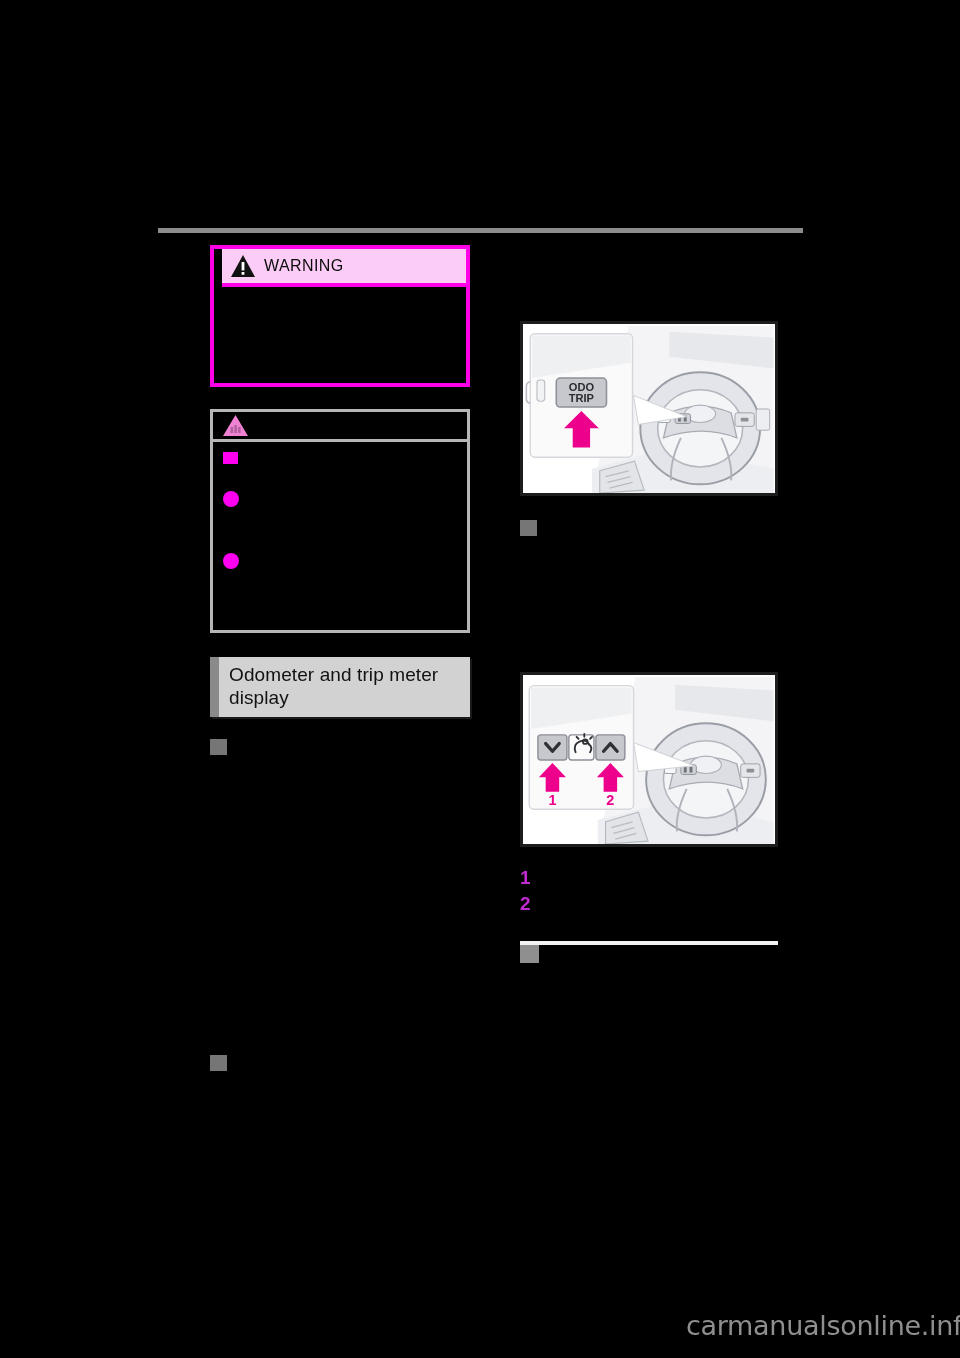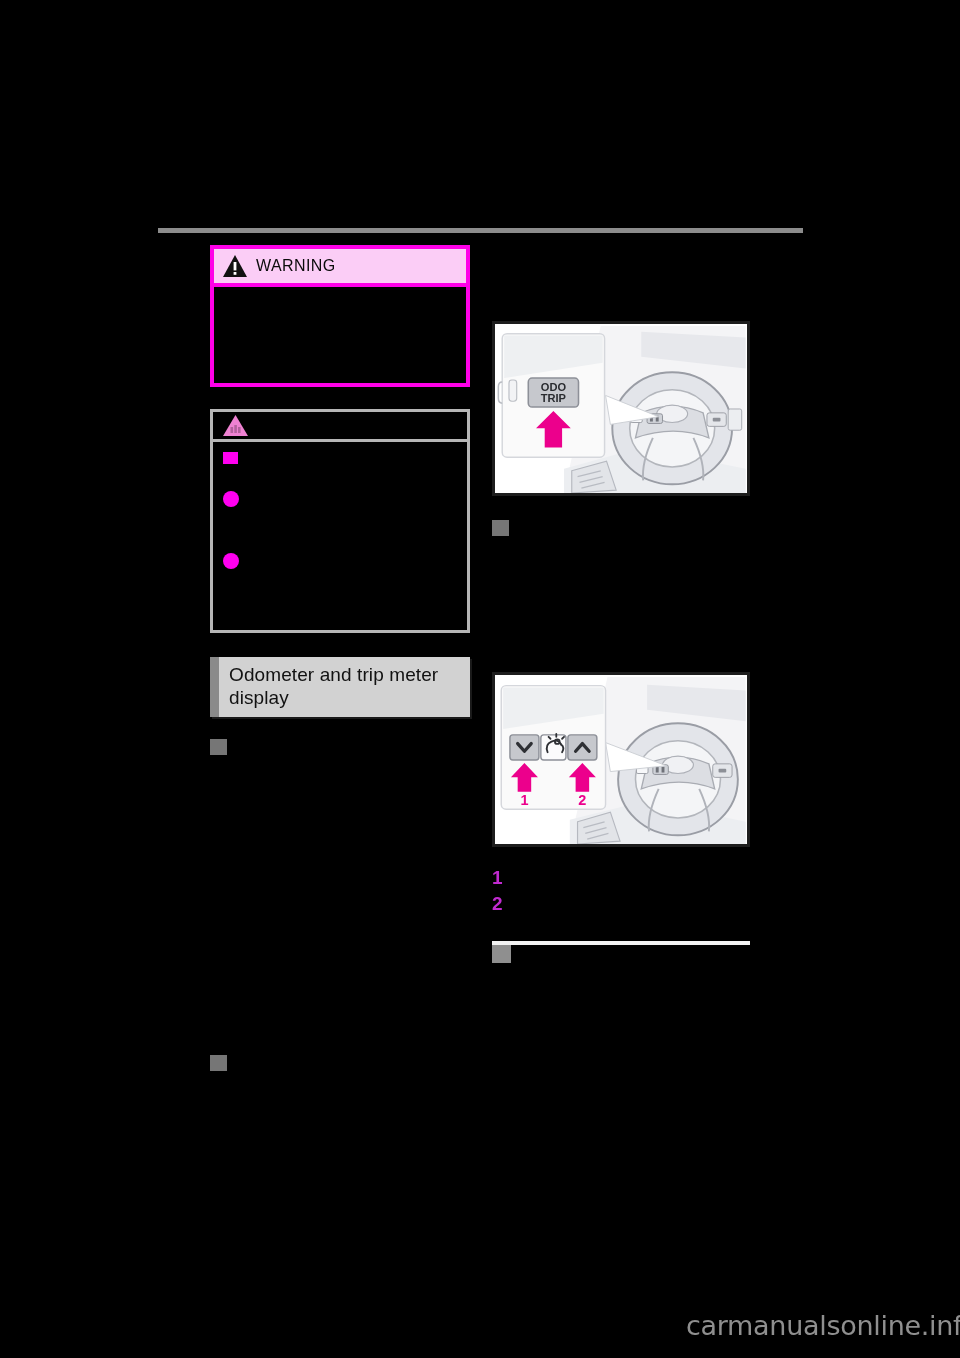--- a/index.html
+++ b/index.html
@@ -11,25 +11,25 @@
   .page { position:absolute; inset:0; }
 
   
   .top-rule {
     position:absolute; left:158px; top:228px; width:645px; height:5px;
     background:#8c8c8c;
   }
 
   
   .col-left  { position:absolute; left:210px; top:245px; width:260px; }
-  .col-right { position:absolute; left:492px; top:245px; width:258px;text-align:right; }
+  .col-right { position:absolute; left:520px; top:245px; width:258px;text-align:right; }
 
   
   .warning-box {
-    border:4px solid #ff00e8; background:#000; margin-bottom:22px;
+    border:4px solid #ff00e8; background:#000; margin-bottom:22px;padding-left:8px;
   }
   .warning-head {
     background:#fbcdf6; display:flex; align-items:center; gap:8px;
     padding:5px 8px; border-bottom:4px solid #ff00e8;
   }
   .warning-head .tri-icon { width:26px; height:24px; flex:0 0 26px; }
   .warning-title {
     font-size:16px; font-weight:400; letter-spacing:.4px; color:#0c0c0c;
     font-family:"Liberation Sans", sans-serif;
   }

